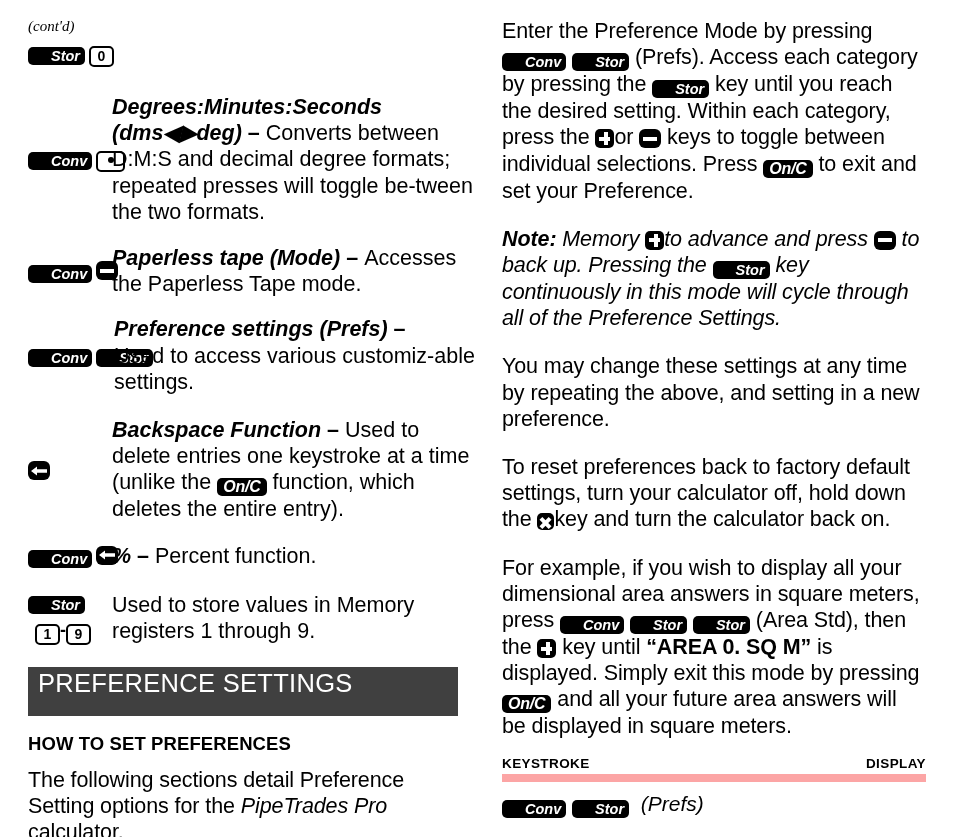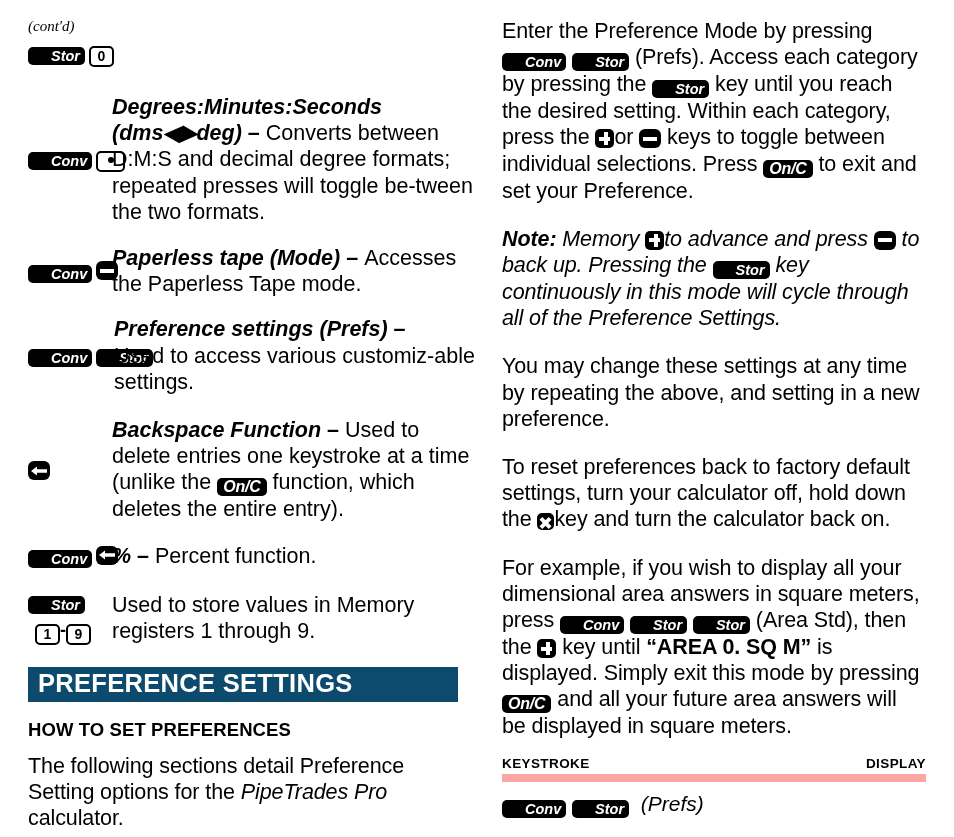--- a/index.html
+++ b/index.html
@@ -154,27 +154,27 @@
     top: 7.5px; height: 4px;
     background: #ffffff;
   }
   .keysym .x1 { transform: rotate(45deg); }
   .keysym .x2 { transform: rotate(-45deg); }
 
   .key-gap { display: inline-block; width: 4px; }
 
   
   .banner {
-    background: #0c4a6e;
+    background: #404040;
     color: #ffffff;
-    font-weight: bold;
+    font-weight: normal;
     font-size: 25.5px;
     line-height: 31px;
     letter-spacing: 0.3px;
-    padding: 1px 0 3px 10px;
+    padding: 1px 0 17px 10px;
     width: 420px;
   }
   .subhead {
     font-weight: bold;
     font-size: 18.5px;
     line-height: 22px;
     letter-spacing: 0.1px;
   }
 
   

